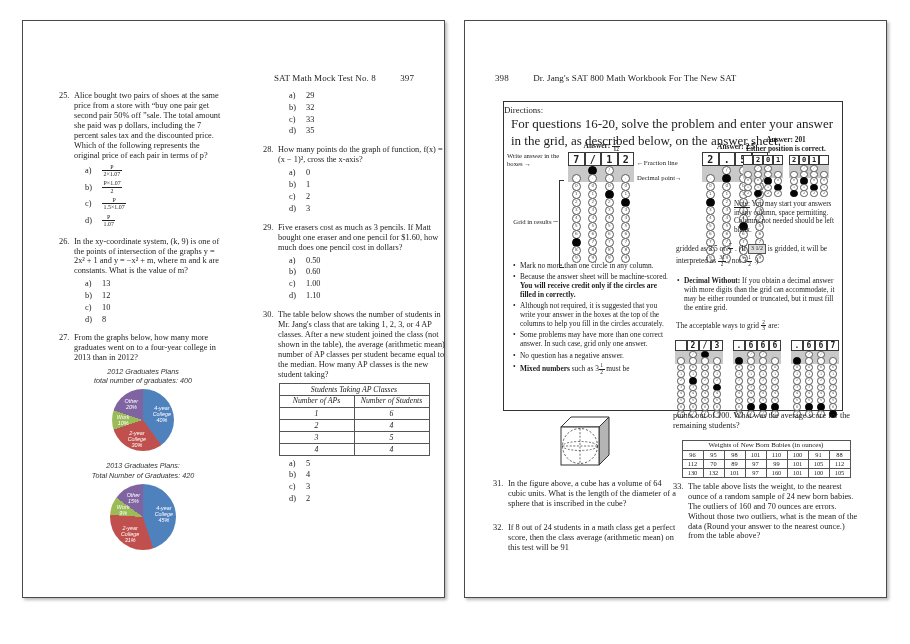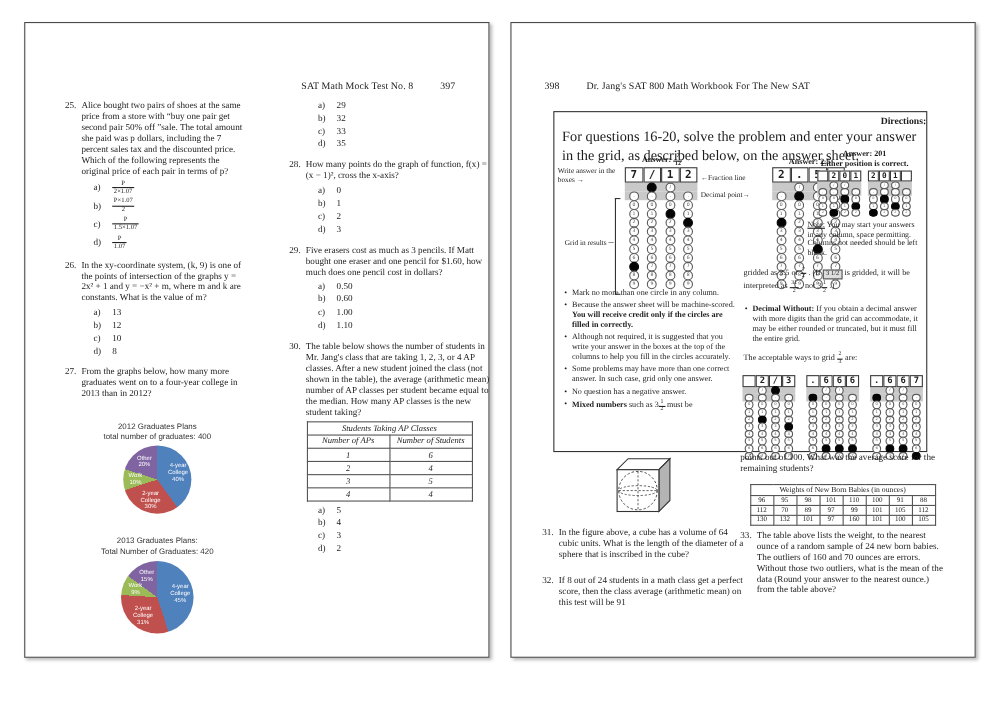--- a/index.html
+++ b/index.html
@@ -20,35 +20,35 @@
   .colD{left:208px;top:390px;width:186px;}
   .q{display:flex;font-size:8.3px;line-height:1.2;margin-bottom:2px;}
   .qn{width:15px;flex:none;}
   .qt{flex:1;}
   .opts{margin:3px 0 9px 26px;font-size:8.3px;}
   .opt{display:flex;gap:7px;margin-bottom:2.8px;align-items:center;}
   .ol{width:10px;flex:none;}
   .frac{display:inline-block;vertical-align:-0.55em;text-align:center;font-size:0.72em;line-height:1.08;}
   .frac .fn{display:block;border-bottom:0.8px solid #222;padding:0 1.5px;}
   .frac .fd{display:block;padding:0 1.5px;}
-  .pie-block{text-align:center;margin-top:20px;}
+  .pie-block{text-align:center;margin-top:4px;font-style:italic;}
   .pie-title{font-size:7.2px;line-height:1.3;font-family:"Liberation Sans","DejaVu Sans",sans-serif;color:#333;}
   .pie{position:relative;border-radius:50%;margin:4px auto 10px;}
   .pie-lab{position:absolute;transform:translate(-50%,-50%);color:#fff;font-size:5.4px;
     line-height:1.12;text-align:center;font-family:"Liberation Sans","DejaVu Sans",sans-serif;}
   .tblwrap table{border-collapse:collapse;margin:3px auto;}
   .tblwrap td{border:0.8px solid #555;text-align:center;}
   .tbl-ap td{font-size:7.8px;font-style:italic;padding:1px 6px;min-width:62px;}
   .tbl-ap .t-title{font-size:7.8px;}
   .tbl-ap .t-head{line-height:1.15;}
   .tbl-w td{font-size:6.4px;padding:0.5px 3px;min-width:14px;}
   .tbl-w .t-title{font-size:7px;}
   
   .dirbox{position:absolute;left:38px;top:80px;width:338px;height:308px;border:1px solid #333;}
-  .dir-title{text-align:right;font-weight:bold;font-size:8.8px;margin-top:3px;}
+  .dir-title{text-align:left;font-weight:normal;font-size:8.8px;margin-top:3px;}
   .dir-intro{font-size:13px;line-height:1.3;padding:1px 7px 0 7px;}
   .cap{position:absolute;text-align:center;font-size:7.4px;font-weight:bold;}
   .lbl{position:absolute;font-size:6.7px;line-height:1.15;}
   .bracket{position:absolute;width:4px;border:0.9px solid #333;border-right:none;}
   .gridpos{position:absolute;}
   
   .sgrid{display:inline-block;}
   .sgrid .g-row{display:flex;height:var(--rh);}
   .sgrid .g-boxes{height:auto;}
   .g-box{width:var(--cw);height:var(--bh);border:0.8px solid #3a3a3a;box-sizing:border-box;

